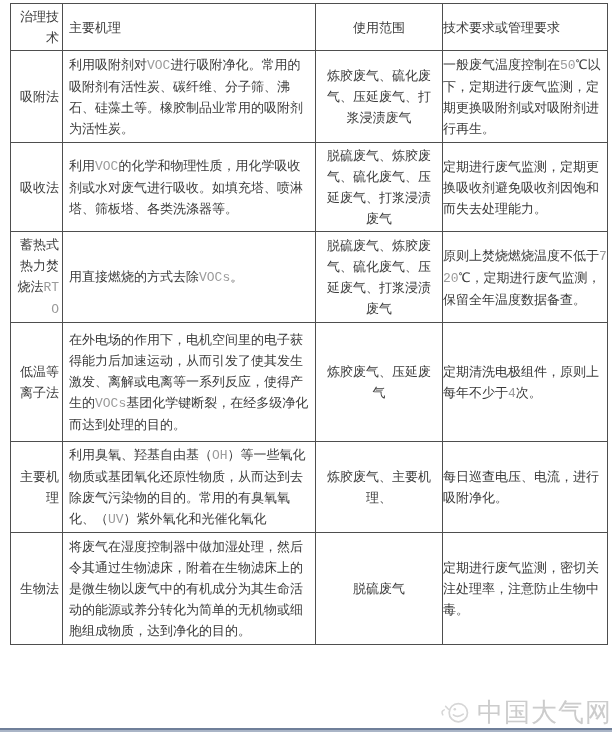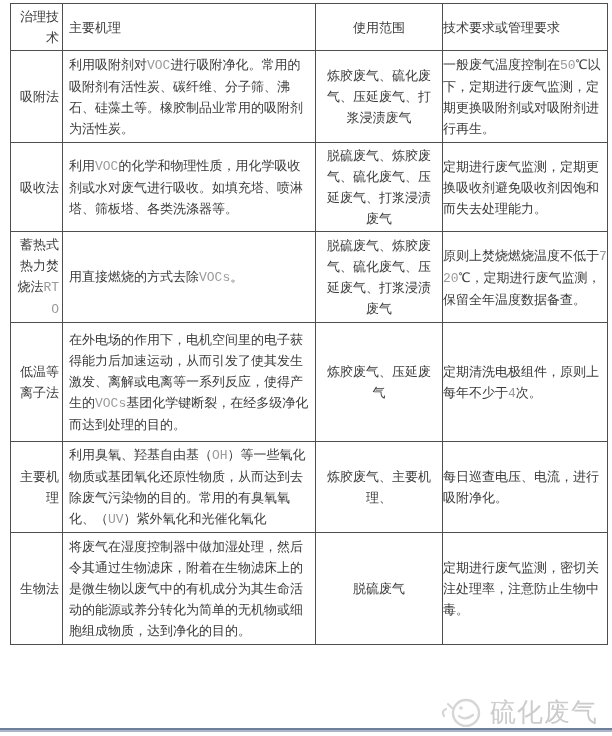--- a/index.html
+++ b/index.html
@@ -122,18 +122,18 @@
   </table>
 
   <div class="watermark">
     <svg width="44" height="36" viewBox="0 0 44 36" fill="none">
       <path d="M4 22 Q1 17 6 15" stroke="#d6d6d6" stroke-width="2.2" fill="none" stroke-linecap="round"></path>
       <path d="M8 10 L12 14" stroke="#d6d6d6" stroke-width="2.2" stroke-linecap="round"></path>
       <circle cx="26" cy="19" r="13" stroke="#d6d6d6" stroke-width="2.4" fill="none"></circle>
       <circle cx="21" cy="14" r="1.8" fill="#d6d6d6"></circle>
       <path d="M19 22 Q25 27 33 21" stroke="#d6d6d6" stroke-width="2.2" fill="none" stroke-linecap="round"></path>
     </svg>
-    <span class="wm-text">硫化废气</span>
+    <span class="wm-text">中国大气网</span>
   </div>
 
   <div class="bottom-bar"></div>
 
 </div>
 
 </body></html>

